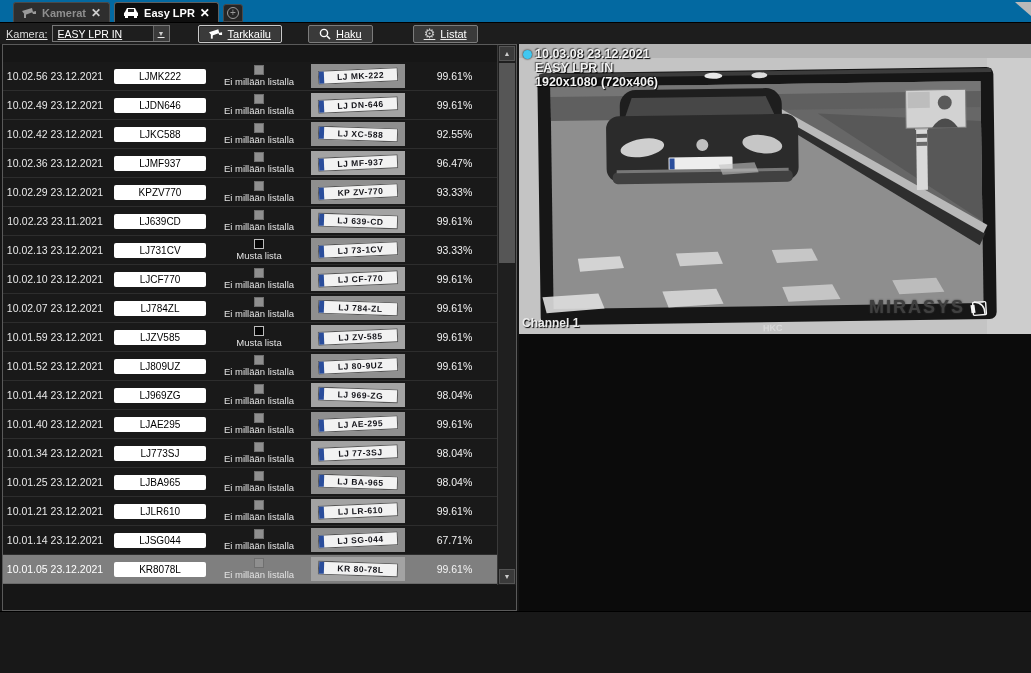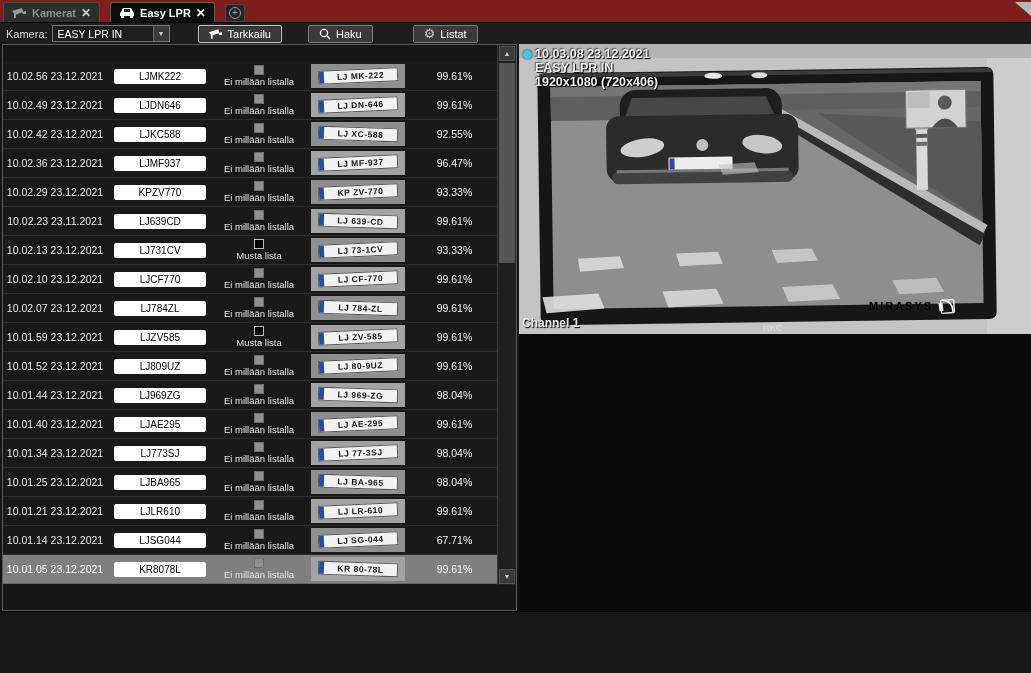--- a/index.html
+++ b/index.html
@@ -5,38 +5,38 @@
   * { margin:0; padding:0; box-sizing:border-box; }
   html,body { background:#000; }
   #app {
     position:relative; width:1031px; height:673px; overflow:hidden;
     background:#141414; font-family:"Liberation Sans", sans-serif;
     color:#e8e8e8; font-size:11px;
   }
 
   
   .tabbar { position:absolute; left:0; top:0; width:100%; height:22px;
-    background:#7f1d1d; display:flex; align-items:flex-end; padding-left:3px; gap:10px; }
+    background:#0369a1; display:flex; align-items:flex-end; padding-left:13px; gap:4px; }
   .tab { height:20px; display:flex; align-items:center; gap:5px; padding:0 8px;
     font-weight:bold; font-size:11px; border-radius:3px 3px 0 0; cursor:default; }
   .tab.inactive { background:#2e2e2e; border:1px solid #4a4a4a; border-bottom:none; color:#8f8f8f; }
   .tab.active   { background:#0e0e0e; border:1px solid #5f5f5f; border-bottom:none; color:#ffffff; }
   .tab .close { font-size:12px; font-weight:bold; line-height:10px; }
   .tab.active .close { color:#fff; }
   .tab.inactive .close { color:#cfcfcf; }
   .addtab { width:20px; height:18px; background:#252525; border:1px solid #4a4a4a;
     border-radius:3px 3px 0 0; display:flex; align-items:center; justify-content:center; }
   .addtab .plus-circle { width:12px; height:12px; border:1px solid #9a9a9a; border-radius:50%;
     color:#9a9a9a; font-size:10px; line-height:10px; text-align:center; }
   .corner-tri { position:absolute; right:0; top:2px; width:0; height:0;
     border-top:14px solid #b9b9b9; border-left:16px solid transparent; }
 
   
   .toolbar { position:absolute; left:0; top:22px; width:100%; height:22px;
-    background:#1d1d1d; border-top:1px solid #000; display:flex; align-items:center; }
+    background:#1d1d1d; border-top:1px solid #000; display:flex; align-items:center;text-decoration:underline; }
   .cam-label { margin-left:6px; color:#dddddd; }
   .select { margin-left:4px; width:118px; height:17px; background:#1e1e1e;
     border:1px solid #777; display:flex; align-items:center; }
   .select .val { flex:1; padding-left:5px; font-size:10.5px; color:#fff; }
   .select .arrow-btn { width:16px; height:100%; background:#3a3a3a; border-left:1px solid #666;
     color:#ccc; font-size:7px; display:flex; align-items:center; justify-content:center; }
   .tb-btn { height:18px; margin-left:0; padding:0 10px; background:#3a3a3a; border:1px solid #7c7c7c;
     border-radius:2px; color:#fff; display:flex; align-items:center; gap:5px; font-size:11px; }
   .tb-btn.selected { border:1px solid #c9c9c9; box-shadow:0 0 0 1px #2a2a2a inset; }
   .tb-btn svg { display:block; }
@@ -93,21 +93,21 @@
   .right-panel { position:absolute; left:519px; top:44px; width:512px; height:567px; background:#0b0b0b; }
   .video { position:relative; width:512px; height:290px; background:#c4c4c4; overflow:hidden; }
   .video svg.scene { position:absolute; left:0; top:0; }
   .osd { position:absolute; left:16px; top:3px; font-size:12.5px; font-weight:bold; color:#f2f2f2;
     text-shadow:1px 1px 1px #000, -1px -1px 1px #00000088; line-height:14px; }
   .osd-dot { position:absolute; left:4px; top:6px; width:9px; height:9px; border-radius:50%;
     background:var(--accent-blue, #41c7f0); box-shadow:0 0 2px #000; }
   .channel { position:absolute; left:3px; bottom:4px; font-size:12px; font-weight:bold; color:#ececec;
     text-shadow:1px 1px 1px #000; }
   .vwm { position:absolute; left:350px; top:253px; display:flex; align-items:center; gap:4px;
-    color:#000000; font-weight:bold; letter-spacing:2px; font-size:11px; text-shadow:0 0 2px #333; }
+    color:#404040; font-weight:bold; letter-spacing:2px; font-size:18px; text-shadow:0 0 2px #333; }
 
   
   .bottombar { position:absolute; left:0; top:611px; width:100%; height:62px; background:#181818;
     border-top:1px solid #000; }
   .gear-glyph { font-size:17px; color:#c9c9c9; line-height:17px; }
 </style>
 </head>
 <body>
 
 <div id="app">

